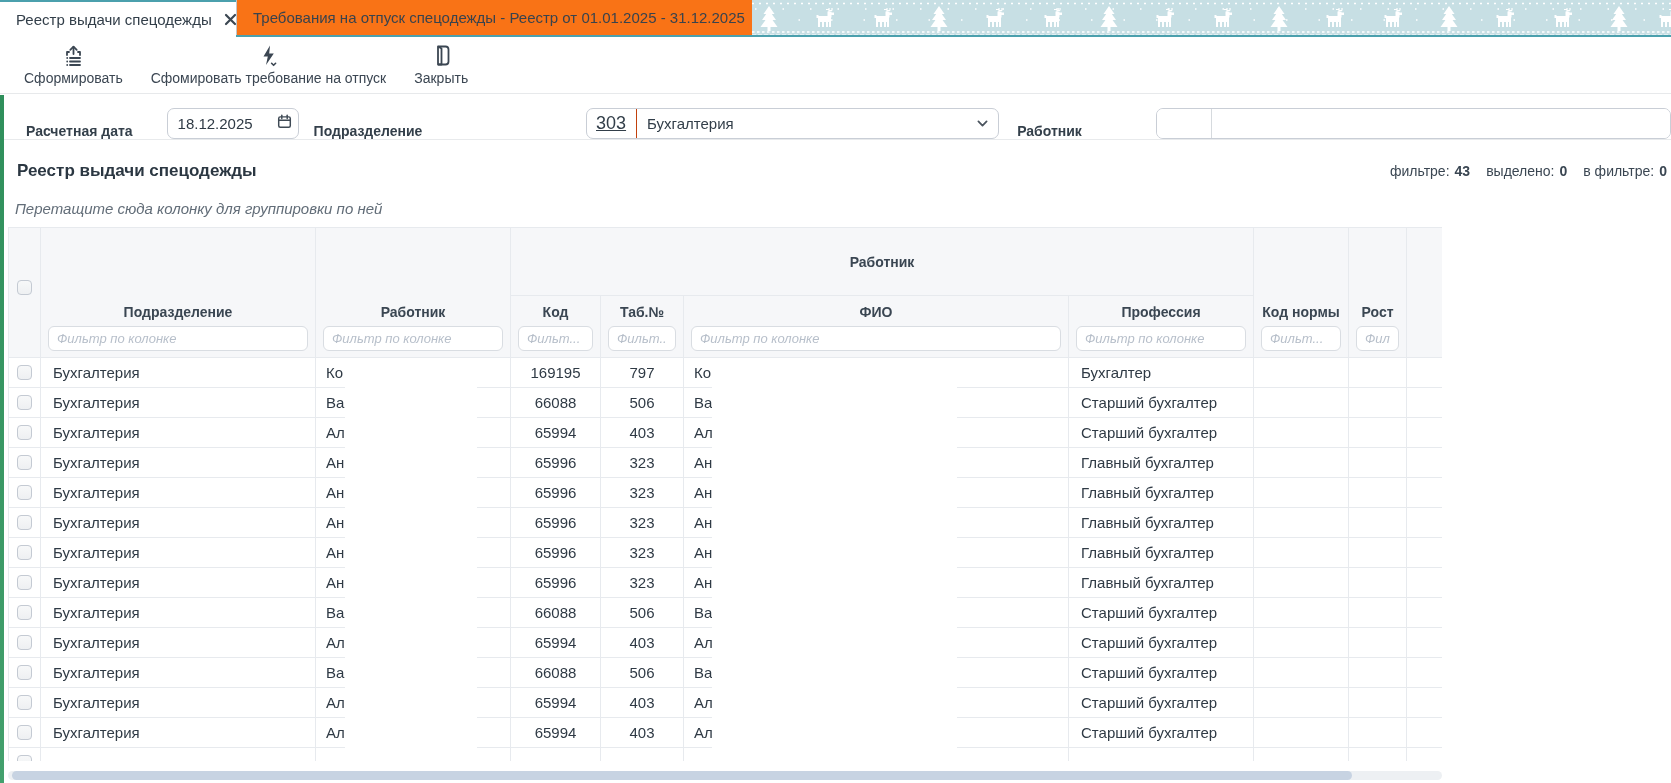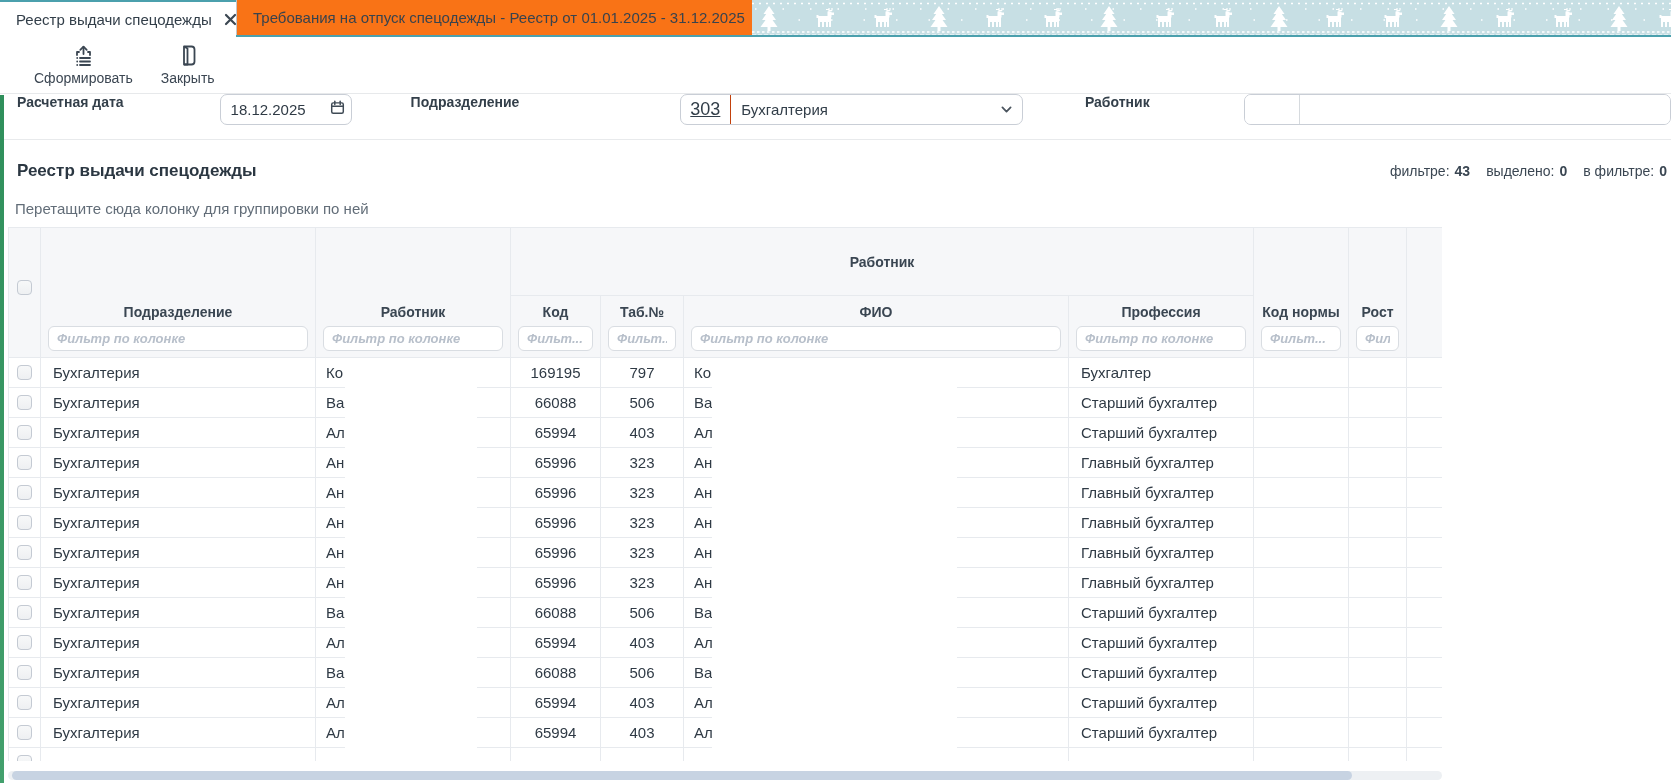--- a/index.html
+++ b/index.html
@@ -11,31 +11,31 @@
     background:#c7dfe4; border-bottom:2px solid #4ba0ad; }
   .tab { display:flex; align-items:center; gap:12px; padding:0 16px; font-size:15px;
     cursor:default; white-space:nowrap; }
   .tab.active { background:#fff; border-top:2px solid #4ba0ad; width:236px; position:relative; z-index:2; margin-bottom:-2px; }
   .tab.inactive { background:#f97316; width:516px; border-left:1px solid #c3c7ca; color:#39434d; }
   .tab .x { display:flex; align-items:center; }
   .banner { flex:1; overflow:hidden; position:relative; }
   .banner svg { display:block; }
 
   
-  .toolbar { height:57px; display:flex; align-items:center; gap:16px; padding-left:28px;
+  .toolbar { height:57px; display:flex; align-items:center; gap:16px; padding-left:18px;
     background:#fff; border-bottom:1px solid #e7e9eb; }
   .tbtn { display:flex; flex-direction:column; align-items:center; gap:3px; padding:2px 6px;
     font-size:14px; color:#3b4652; cursor:pointer; }
   .tbtn svg { display:block; }
 
   
-  .filterbar { height:46px; display:flex; align-items:flex-start; padding-left:17px;
-    background:#fff; border-bottom:1px solid #e8eaec;gap:44px; }
+  .filterbar { height:46px; display:flex; align-items:flex-end; padding-left:26px;
+    background:#fff; border-bottom:1px solid #e8eaec; }
   .f-label { font-size:14px; font-weight:700; color:#333f4a; white-space:nowrap; }
-  .date-box { margin-left:52px; width:132px; height:31px; border:1px solid #c9ced6; border-radius:7px;
+  .date-box { margin-left:34px; width:132px; height:31px; border:1px solid #c9ced6; border-radius:7px;
     display:flex; align-items:center; padding:0 8px 0 10px; gap:6px; }
   .date-box input { border:none; outline:none; width:92px; font-size:15px; color:#2f3a45;
     font-family:"Liberation Sans",sans-serif; }
   .lbl-dept { margin-left:15px; width:275px; }
   .sel-group { width:417px; height:31px; border:1px solid #c9ced6; border-radius:7px;
     display:flex; align-items:center; overflow:hidden; }
   .sel-group .code { width:50px; padding-left:9px; font-size:18px; border-right:1px solid #c2410c;
     height:100%; display:flex; align-items:center;text-decoration:underline; }
   .sel-group .name { flex:1; padding-left:10px; font-size:15px; }
   .sel-group .chev { padding-right:8px; display:flex; align-items:center; }
@@ -45,35 +45,35 @@
   .emp-group input { border:none; outline:none; font-size:15px; font-family:"Liberation Sans",sans-serif; }
   .emp-group .ecode { width:55px; border-right:1px solid #d6dade; padding-left:8px; }
   .emp-group .ename { flex:1; padding-left:10px; }
 
   
   .titlerow { display:flex; justify-content:space-between; align-items:baseline;
     padding:21px 4px 0 17px; }
   .rep-title { font-size:17px; font-weight:700; color:#2b3742; }
   .stats { display:flex; gap:16px; font-size:14px; color:#3a4652; }
   .stat b { margin-left:5px; }
-  .hint { color:#626d78; font-size:15px; padding:19px 0 0 15px; }
+  .hint { font-style:italic; color:#626d78; font-size:15px; padding:19px 0 0 15px; }
 
   
   .table-wrap { position:relative; margin:10px 0 0 8px; width:1434px; height:534px; overflow:hidden; }
   table { border-collapse:collapse; table-layout:fixed; width:1434px; }
   th, td { border:1px solid #e7eaee; }
   thead th { background:#f6f7f9; font-weight:700; font-size:14px; color:#3a4652; padding:0; vertical-align:bottom; }
   tr.h-group { height:67px; }
   tr.h-sub  { height:62px; }
   .group-lbl { display:flex; align-items:center; justify-content:center; height:67px; }
   .hstack { display:flex; flex-direction:column; justify-content:flex-end; }
   .hstack .hlabel { text-align:center; margin-bottom:6px; }
   .hfilter { height:25px; margin:0 7px 6px 7px; border:1px solid #d9dde2; border-radius:6px;
     padding:0 8px; font-size:13px; width:calc(100% - 14px); outline:none; background:#fff;
-    font-family:"Liberation Sans",sans-serif; color:#3a4652;font-weight:bold; }
+    font-family:"Liberation Sans",sans-serif; color:#3a4652; }
   .hfilter::placeholder { font-style:italic; color:#b7bfca; }
   th.c-check { vertical-align:top; }
   th.c-check .cb { margin:52px auto 0 auto; }
   tbody td { height:30px; font-size:15px; color:#2f3a45; background:#fff; white-space:nowrap; overflow:hidden; }
   td.c-dept, td.c-prof { padding-left:12px; }
   td.c-emp, td.c-fio { padding-left:10px; }
   td.num { text-align:center; }
   .cb { display:block; width:15px; height:15px; border:1px solid #c4cad3; border-radius:4px;
     background:linear-gradient(#f7f8f9,#eef0f2); cursor:pointer; }
   td.c-check .cb { margin:0 auto; }
@@ -171,20 +171,29 @@
         <circle cx="5.2" cy="17.5" r="0.9" fill="#3b4652" stroke="none"></circle>
           <path d="M8,17.5 H18"></path>
         <circle cx="5.2" cy="21" r="0.9" fill="#3b4652" stroke="none"></circle>
           <path d="M8,21 H18"></path>
       </svg>
     </span>
     <span>Сформировать</span>
   </div>
   <div class="tbtn">
     <span>
+      <svg width="23" height="23" viewBox="0 0 23 23">
+        <polygon points="13,1.5 6.5,12.5 10.8,12.5 9,21 16.8,9.5 12.2,9.5" fill="#3b4652"></polygon>
+        <path d="M14.6,19.3 l2,2 2,-2" stroke="#3b4652" stroke-width="1.6" fill="none" stroke-linecap="round" stroke-linejoin="round"></path>
+      </svg>
+    </span>
+    <span>Сфомировать требование на отпуск</span>
+  </div>
+  <div class="tbtn">
+    <span>
       <svg width="23" height="23" viewBox="0 0 23 23" fill="none" stroke="#3b4652" stroke-width="1.8" stroke-linejoin="round">
         <path d="M8,2.5 H15.5 Q18.5,2.5 18.5,5.5 V17.5 Q18.5,20.5 15.5,20.5 H8 Z"></path>
         <path d="M8,2.5 L11.5,4.5 V20.5 L8,20.5"></path>
       </svg>
     </span>
     <span>Закрыть</span>
   </div>
 </div>
 
 <div class="filterbar">

